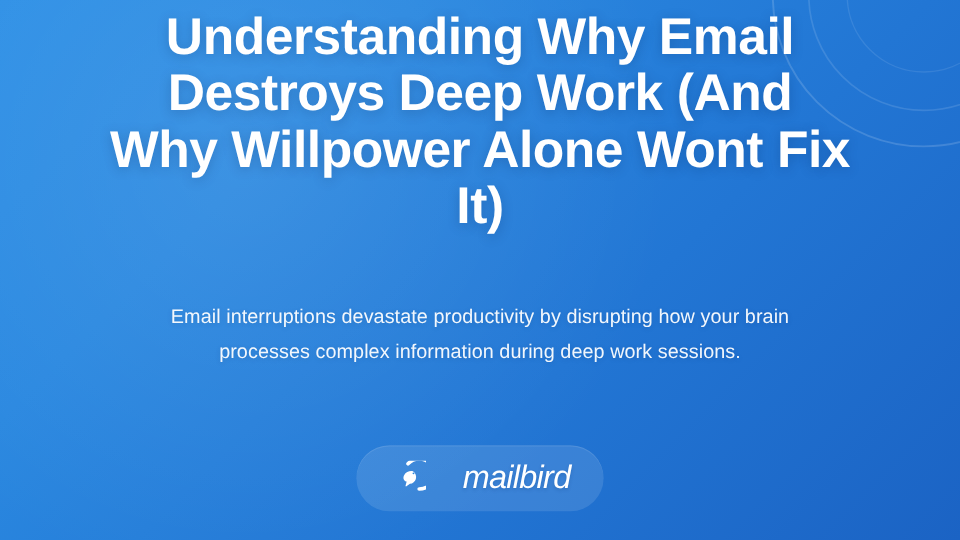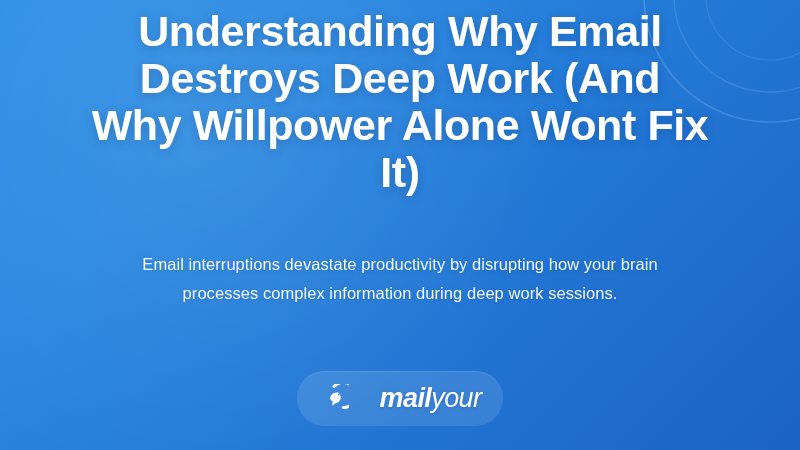--- a/index.html
+++ b/index.html
@@ -106,21 +106,21 @@
 
   .wordmark {
     color: #ffffff;
     font-size: 27px;
     line-height: 27px;
     font-style: italic;
     letter-spacing: -0.6px;
     white-space: nowrap;
     text-shadow: 0 1px 3px rgba(10, 50, 110, 0.20);
   }
-  .wm-a { font-weight: 700; margin-left: 22px; }
+  .wm-a { font-weight: 400; margin-left: 22px; }
   .wm-b { font-weight: 400; }
 </style>
 </head>
 <body>
 
 <div class="slide">
 
   <div class="glow"></div>
 
   <div class="deco-arcs">
@@ -137,18 +137,18 @@
 
   <div class="brand-wrap">
     <div class="brand-pill">
 
       <svg class="brand-icon" viewBox="0 0 32 32" fill="none" xmlns="http://www.w3.org/2000/svg" aria-hidden="true">
         <path d="M16 2.6 A13.4 13.4 0 1 1 25.9 25.1" stroke="#ffffff" stroke-width="3.2" stroke-linecap="round" fill="none"></path>
         <path d="M20.4 9.3c-3.0-0.6-6.0 0.6-7.6 3.0-1.0 1.5-1.1 3.2-0.4 4.5 0.5 0.9 1.4 1.5 2.4 1.7l-1.0 3.6c-0.1 0.5 0.4 0.9 0.8 0.6l3.1-2.2c2.5-0.3 4.6-2.0 5.3-4.4 0.7-2.5-0.2-5.1-2.6-6.8z" fill="#ffffff"></path>
         <path d="M20.9 12.0a0.85 0.85 0 1 0 0-1.7 0.85 0.85 0 0 0 0 1.7z" fill="#2a86dd"></path>
       </svg>
 
-      <span class="wordmark"><span class="wm-a">mail</span><span class="wm-b">your</span></span>
+      <span class="wordmark"><span class="wm-a">mail</span><span class="wm-b">bird</span></span>
 
     </div>
   </div>
 
 </div>
 
 </body></html>

